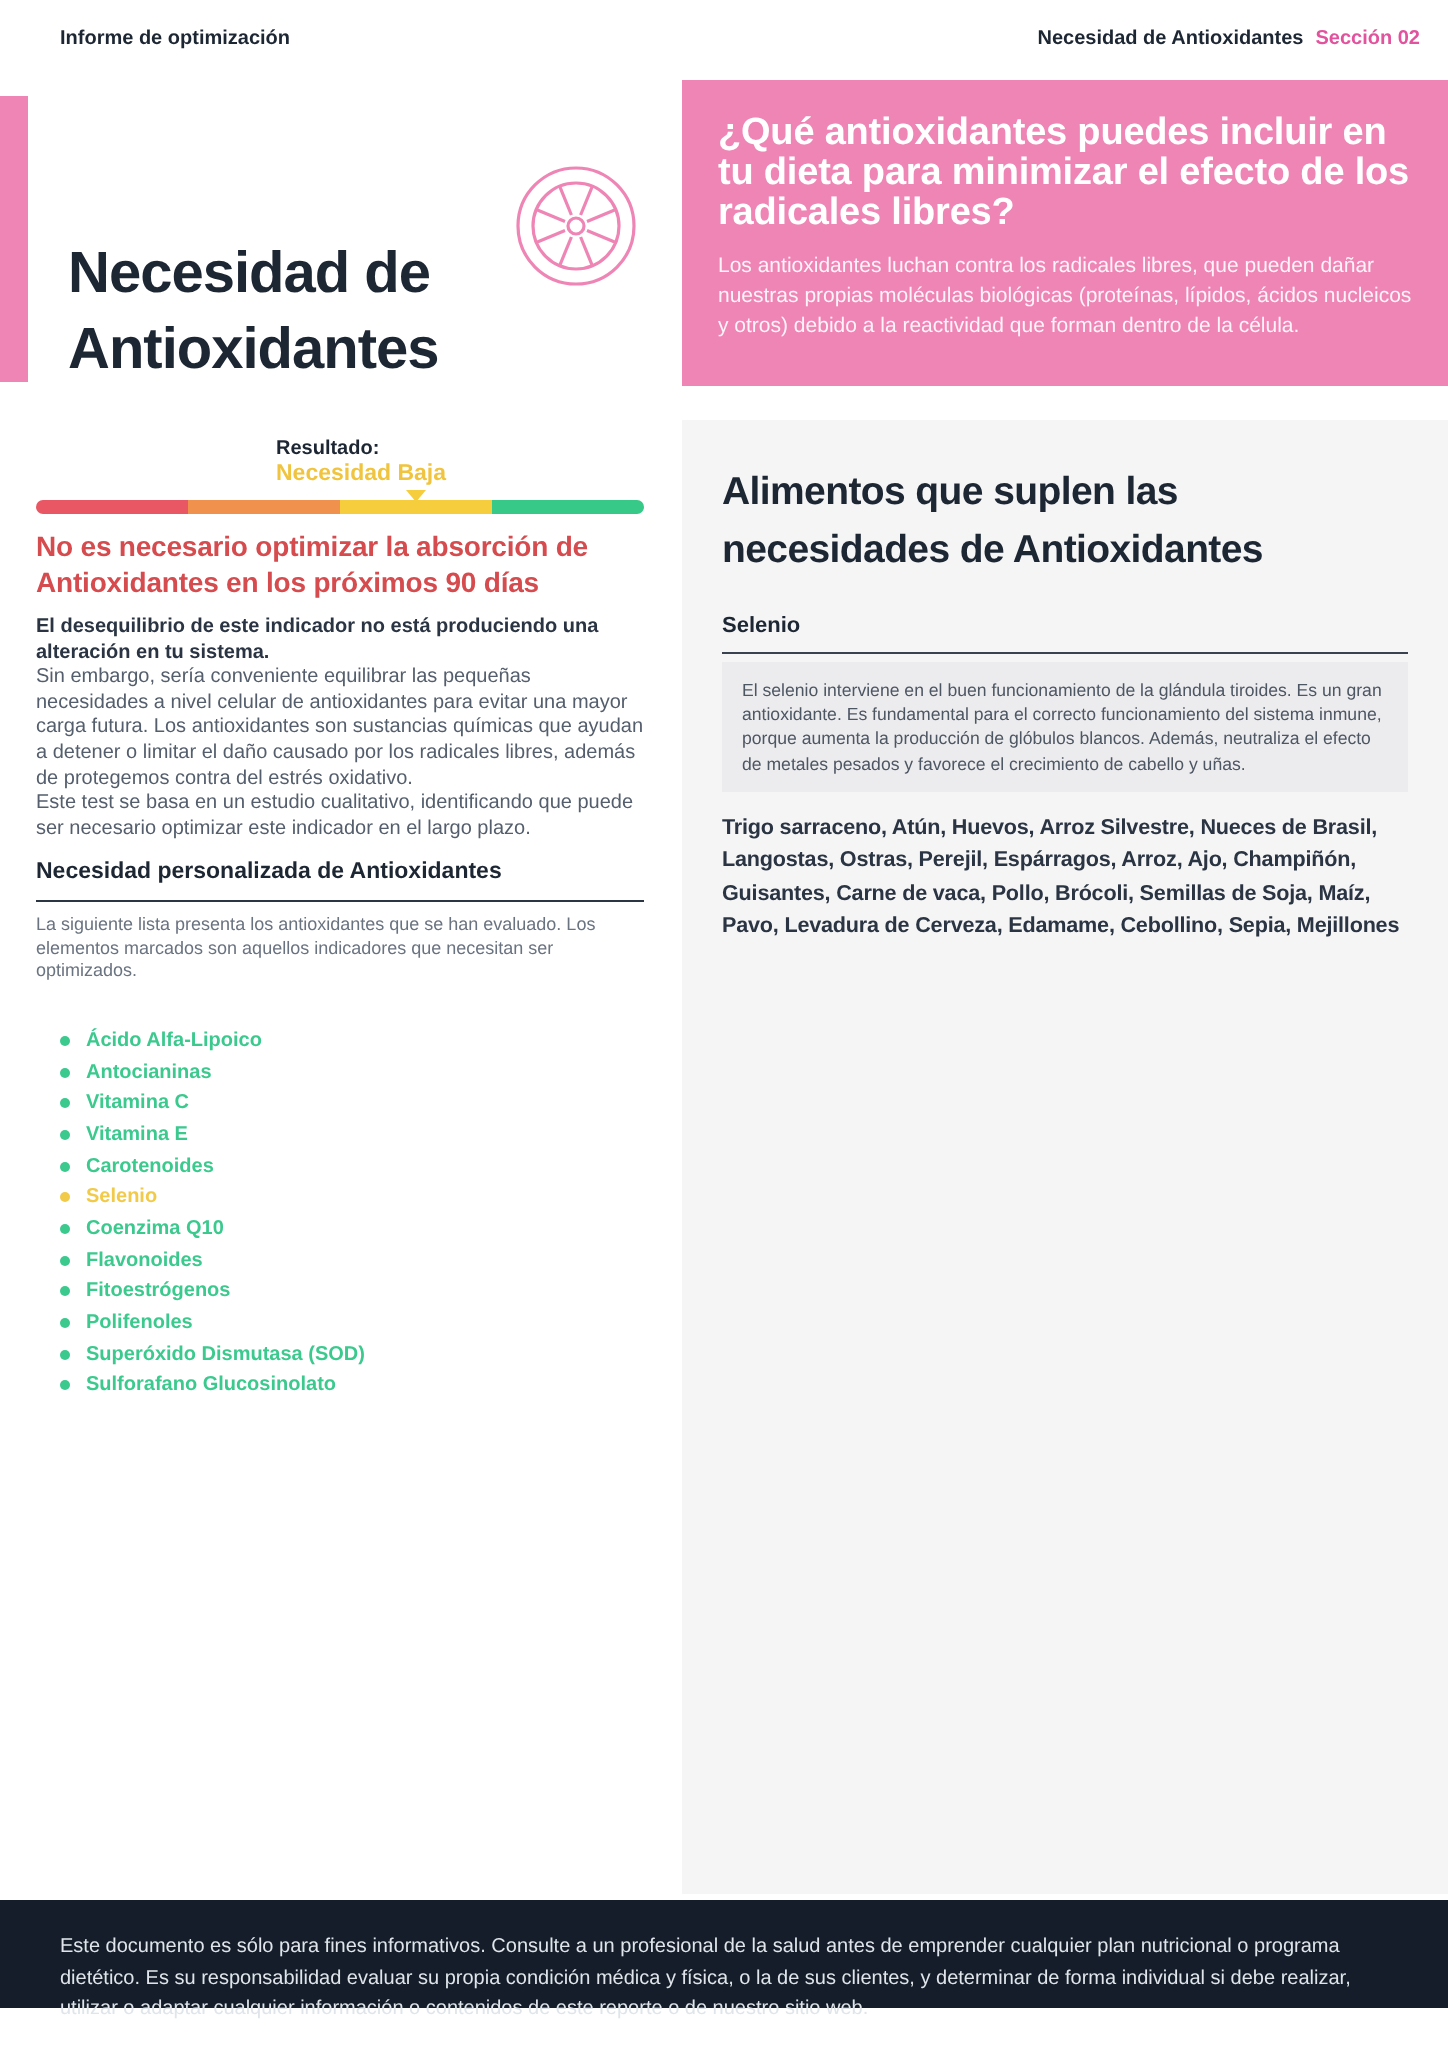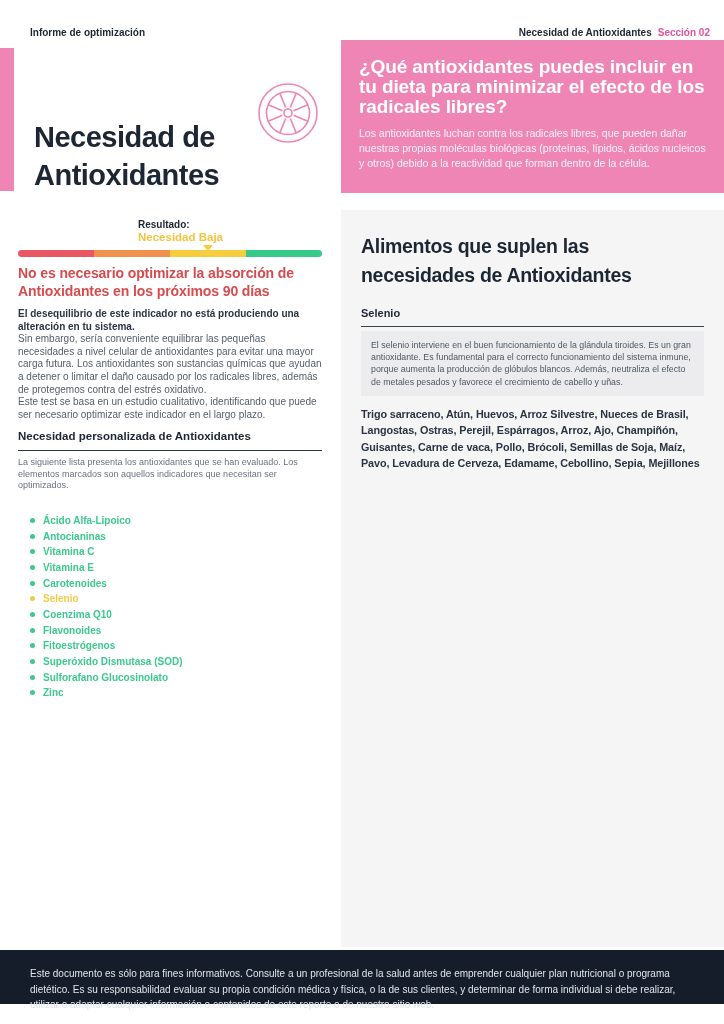--- a/index.html
+++ b/index.html
@@ -8,21 +8,21 @@
     position:relative;
     background:#ffffff;
     font-family:"Liberation Sans", sans-serif;
     color:#1d2633;
     overflow:hidden;
   }
 
   
   .top-bar {
     position:absolute; top:0; left:0; width:724px; height:38px;
-    display:flex; justify-content:space-between; align-items:flex-end;
+    display:flex; justify-content:space-between; align-items:center;
     padding:0 14px 0 30px;
   }
   .top-bar .left  { font-size:10px; font-weight:bold; color:#1d2633; }
   .top-bar .right { font-size:10px; font-weight:bold; color:#1d2633; }
   .top-bar .right .section { color:#e2539e; margin-left:6px; }
 
   
   .accent-bar {
     position:absolute; left:0; top:48px; width:14px; height:143px;
     background:#ee85b5;
@@ -221,29 +221,29 @@
       <div class="li">
         <span class="dot"></span>
         <span>Flavonoides</span>
       </div>
       <div class="li">
         <span class="dot"></span>
         <span>Fitoestrógenos</span>
       </div>
       <div class="li">
         <span class="dot"></span>
+        <span>Polifenoles</span>
+      </div>
+      <div class="li">
+        <span class="dot"></span>
         <span>Superóxido Dismutasa (SOD)</span>
       </div>
       <div class="li">
         <span class="dot"></span>
         <span>Sulforafano Glucosinolato</span>
-      </div>
-      <div class="li">
-        <span class="dot"></span>
-        <span>Zinc</span>
       </div>
     </div>
 </div>
 
 <div class="foods-panel">
   <h2>Alimentos que suplen las necesidades de Antioxidantes</h2>
   <div class="nutrient">Selenio</div>
   <div class="nutrient-desc">El selenio interviene en el buen funcionamiento de la glándula tiroides. Es un gran antioxidante. Es fundamental para el correcto funcionamiento del sistema inmune, porque aumenta la producción de glóbulos blancos. Además, neutraliza el efecto de metales pesados y favorece el crecimiento de cabello y uñas.</div>
   <div class="foods-list">Trigo sarraceno, Atún, Huevos, Arroz Silvestre, Nueces de Brasil, Langostas, Ostras, Perejil, Espárragos, Arroz, Ajo, Champiñón, Guisantes, Carne de vaca, Pollo, Brócoli, Semillas de Soja, Maíz, Pavo, Levadura de Cerveza, Edamame, Cebollino, Sepia, Mejillones</div>
 </div>

